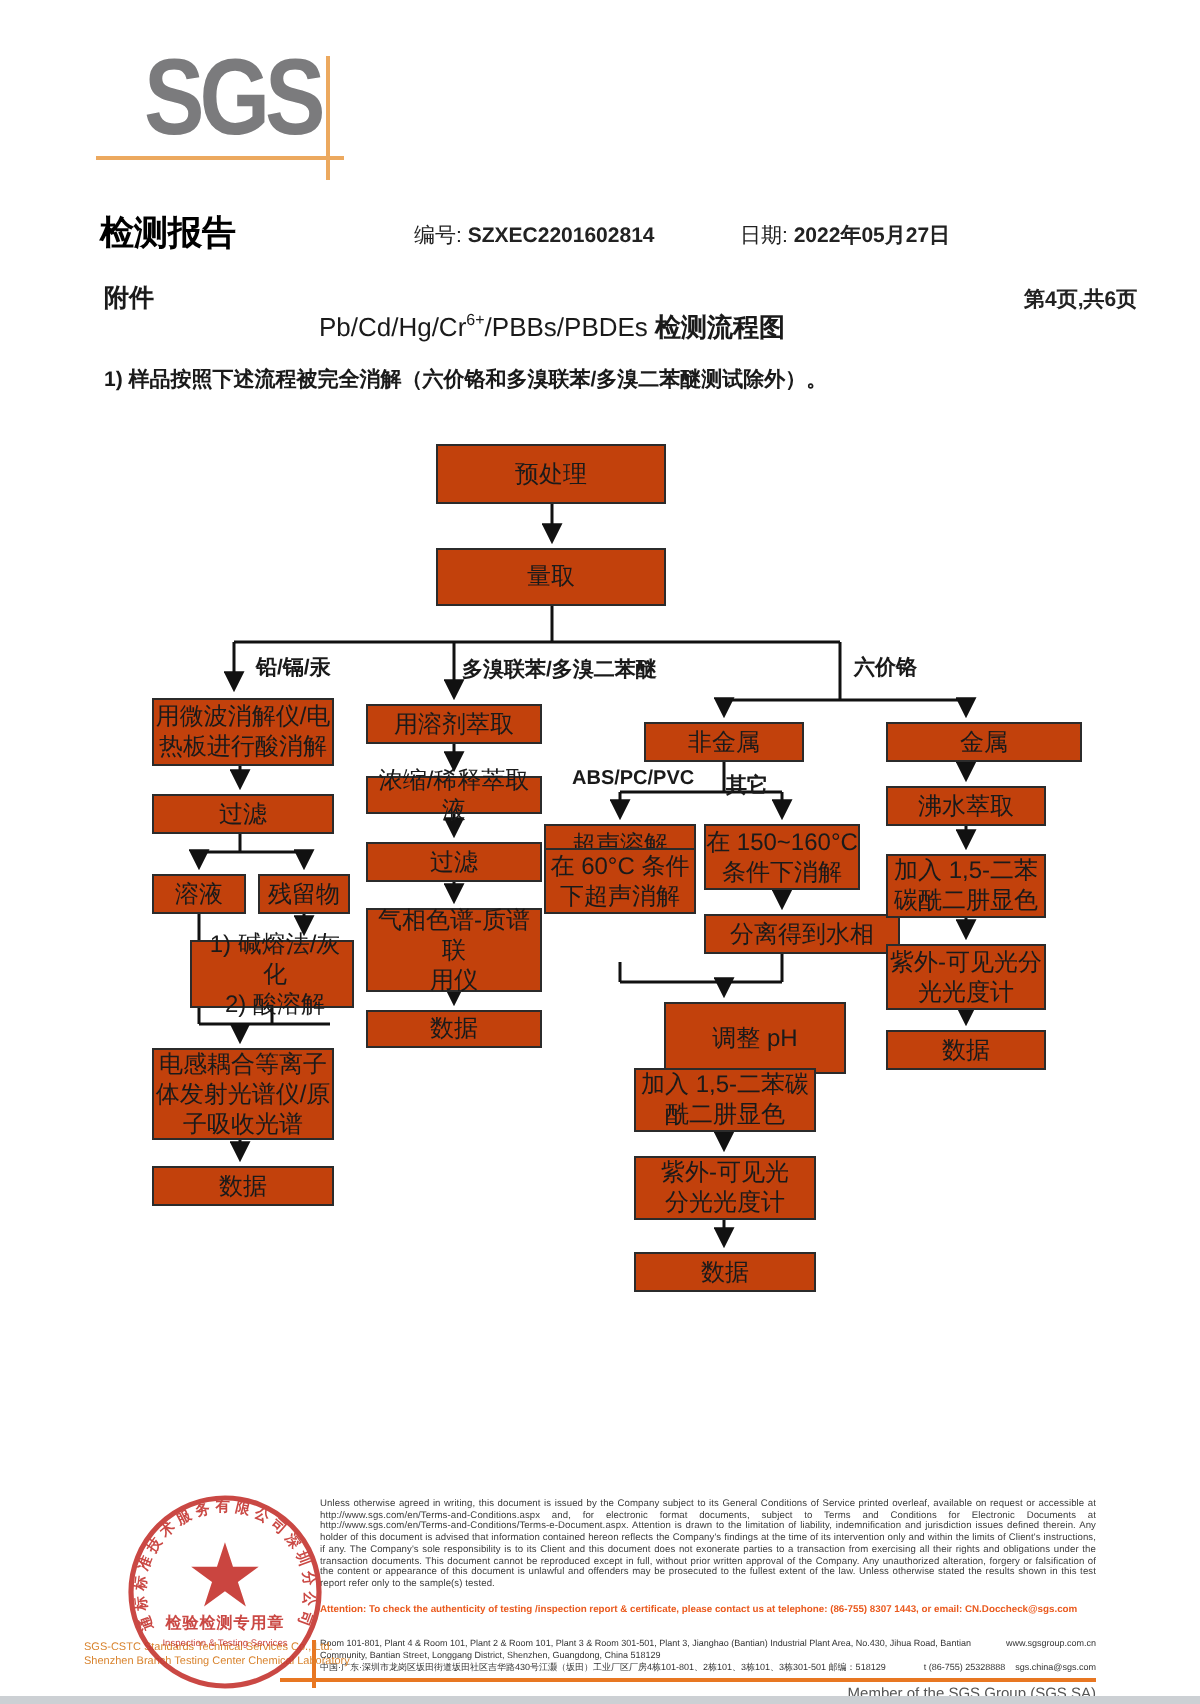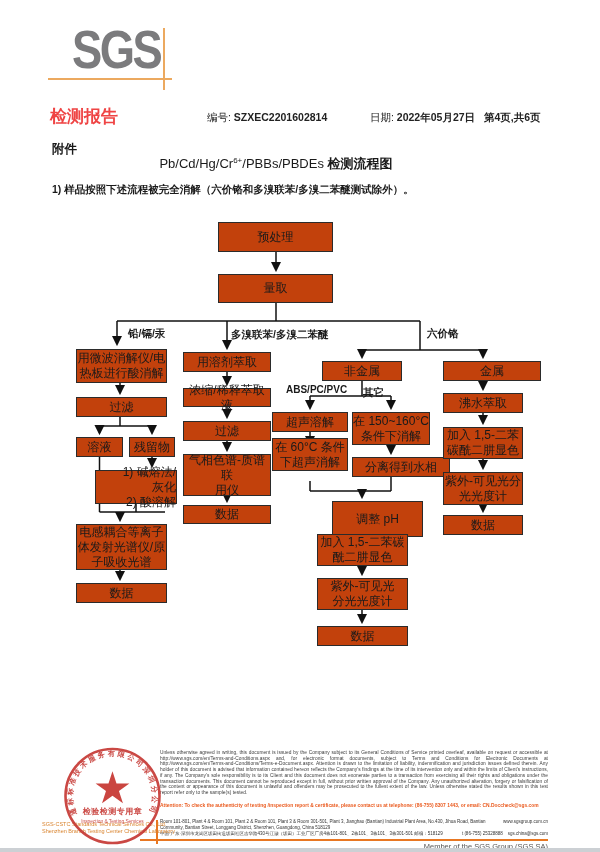--- a/index.html
+++ b/index.html
@@ -7,38 +7,38 @@
     width:600px;height:852px;position:relative;background:#ffffff;
     font-family:"Liberation Sans","DejaVu Sans",sans-serif;color:#1a1a1a;
     overflow:hidden;
   }
   .abs{position:absolute;}
   
   .sgs-logo{left:72px;top:22px;font-size:54px;font-weight:bold;color:#7b7b7d;
     letter-spacing:-3px;transform:scaleX(.84);transform-origin:left top;line-height:1;}
   .logo-vline{left:163px;top:28px;width:2px;height:62px;background:#eca95f;}
   .logo-hline{left:48px;top:78px;width:124px;height:2px;background:#eca95f;}
-  .report-title{left:50px;top:105px;font-size:17px;font-weight:bold;color:#ef4444;}
+  .report-title{left:50px;top:105px;font-size:17px;font-weight:bold;color:#000000;}
   .hmeta{top:111px;font-size:10.5px;color:#222;white-space:nowrap;}
   .hmeta b{font-weight:bold;}
   
   .attach{left:52px;top:141px;font-size:12.5px;font-weight:bold;}
   .flow-title{left:60px;top:155px;width:432px;text-align:center;font-size:13px;}
   .flow-title .cn{font-weight:bold;}
   .flow-title sup{font-size:8px;}
   .note{left:52px;top:183px;font-size:10.5px;font-weight:bold;width:500px;}
   
   svg.connectors{position:absolute;left:0;top:0;pointer-events:none;}
   .fbox{
     position:absolute;border:1.3px solid #2b2b2b;background:#c2410c;
     display:flex;align-items:center;justify-content:center;text-align:center;
     font-size:12px;line-height:1.25;white-space:pre-line;box-sizing:border-box;
     color:#1a1a1a;
   }
-  .fbox.left{justify-content:flex-start;text-align:right;padding-left:15px;}
+  .fbox.left{justify-content:flex-start;text-align:center;padding-left:3px;}
   .flabel{position:absolute;font-size:10.5px;font-weight:bold;white-space:nowrap;}
   
   .company-lines{left:42px;top:821px;width:150px;font-size:5.5px;line-height:1.2;
     color:#d9842f;z-index:1;}
   .stampwrap{left:55px;top:745px;z-index:2;opacity:.9;}
   .disc{left:160px;top:750px;width:388px;font-size:4.8px;line-height:5.7px;
     color:#3b3b3b;text-align:justify;letter-spacing:.05px;}
   .attention{left:160px;top:803px;width:388px;font-size:4.9px;line-height:6px;
     font-weight:bold;color:#ea5a1e;}
   .addr-block{left:160px;top:819px;width:388px;font-size:4.5px;color:#333;}
@@ -59,21 +59,21 @@
 </head>
 <body>
 
 <div class="abs sgs-logo">SGS</div>
 <div class="abs logo-vline"></div>
 <div class="abs logo-hline"></div>
 
 <div class="abs report-title">检测报告</div>
 <div class="abs hmeta" style="left:207px;text-align:right;"><span>编号:</span> <b>SZXEC2201602814</b></div>
 <div class="abs hmeta" style="left:370px;"><span>日期:</span> <b>2022年05月27日</b></div>
-<div class="abs hmeta" style="left:484px;"><b>第4页,共6页</b></div>
+<div class="abs hmeta" style="left:512px;margin-top:32px;"><b>第4页,共6页</b></div>
 
 <div class="abs attach">附件</div>
 <div class="abs flow-title"><span>Pb/Cd/Hg/Cr</span><sup>6+</sup><span>/PBBs/PBDEs </span><span class="cn">检测流程图</span></div>
 <div class="abs note">1)   样品按照下述流程被完全消解（六价铬和多溴联苯/多溴二苯醚测试除外）。</div>
 
 <svg class="connectors" width="600" height="852">
   <defs>
     <marker id="arw" viewBox="0 0 10 10" refX="8" refY="5" markerWidth="7" markerHeight="7" orient="auto">
       <path d="M0,0 L10,5 L0,10 z" fill="#111"></path>
     </marker>
@@ -151,21 +151,21 @@
 <div class="fbox" style="left:183px;top:421px;width:88px;height:20px">过滤</div>
 <div class="fbox" style="left:183px;top:454px;width:88px;height:42px">气相色谱-质谱联
 用仪</div>
 <div class="fbox" style="left:183px;top:505px;width:88px;height:19px">数据</div>
 
 <div class="fbox" style="left:322px;top:361px;width:80px;height:20px">非金属</div>
 <div class="fbox" style="left:443px;top:361px;width:98px;height:20px">金属</div>
 <div class="fbox" style="left:272px;top:412px;width:76px;height:20px">超声溶解</div>
 <div class="fbox" style="left:352px;top:412px;width:78px;height:33px">在 150~160°C
 条件下消解</div>
-<div class="fbox" style="left:272px;top:438px;width:76px;height:33px">在 60°C 条件
+<div class="fbox" style="left:272px;top:424px;width:76px;height:33px">在 60°C 条件
 下超声消解</div>
 <div class="fbox" style="left:352px;top:457px;width:98px;height:20px">分离得到水相</div>
 <div class="fbox" style="left:332px;top:501px;width:91px;height:36px">调整 pH</div>
 <div class="fbox" style="left:317px;top:534px;width:91px;height:32px">加入 1,5-二苯碳
 酰二肼显色</div>
 <div class="fbox" style="left:317px;top:578px;width:91px;height:32px">紫外-可见光
 分光光度计</div>
 <div class="fbox" style="left:317px;top:626px;width:91px;height:20px">数据</div>
 
 <div class="fbox" style="left:443px;top:393px;width:80px;height:20px">沸水萃取</div>

